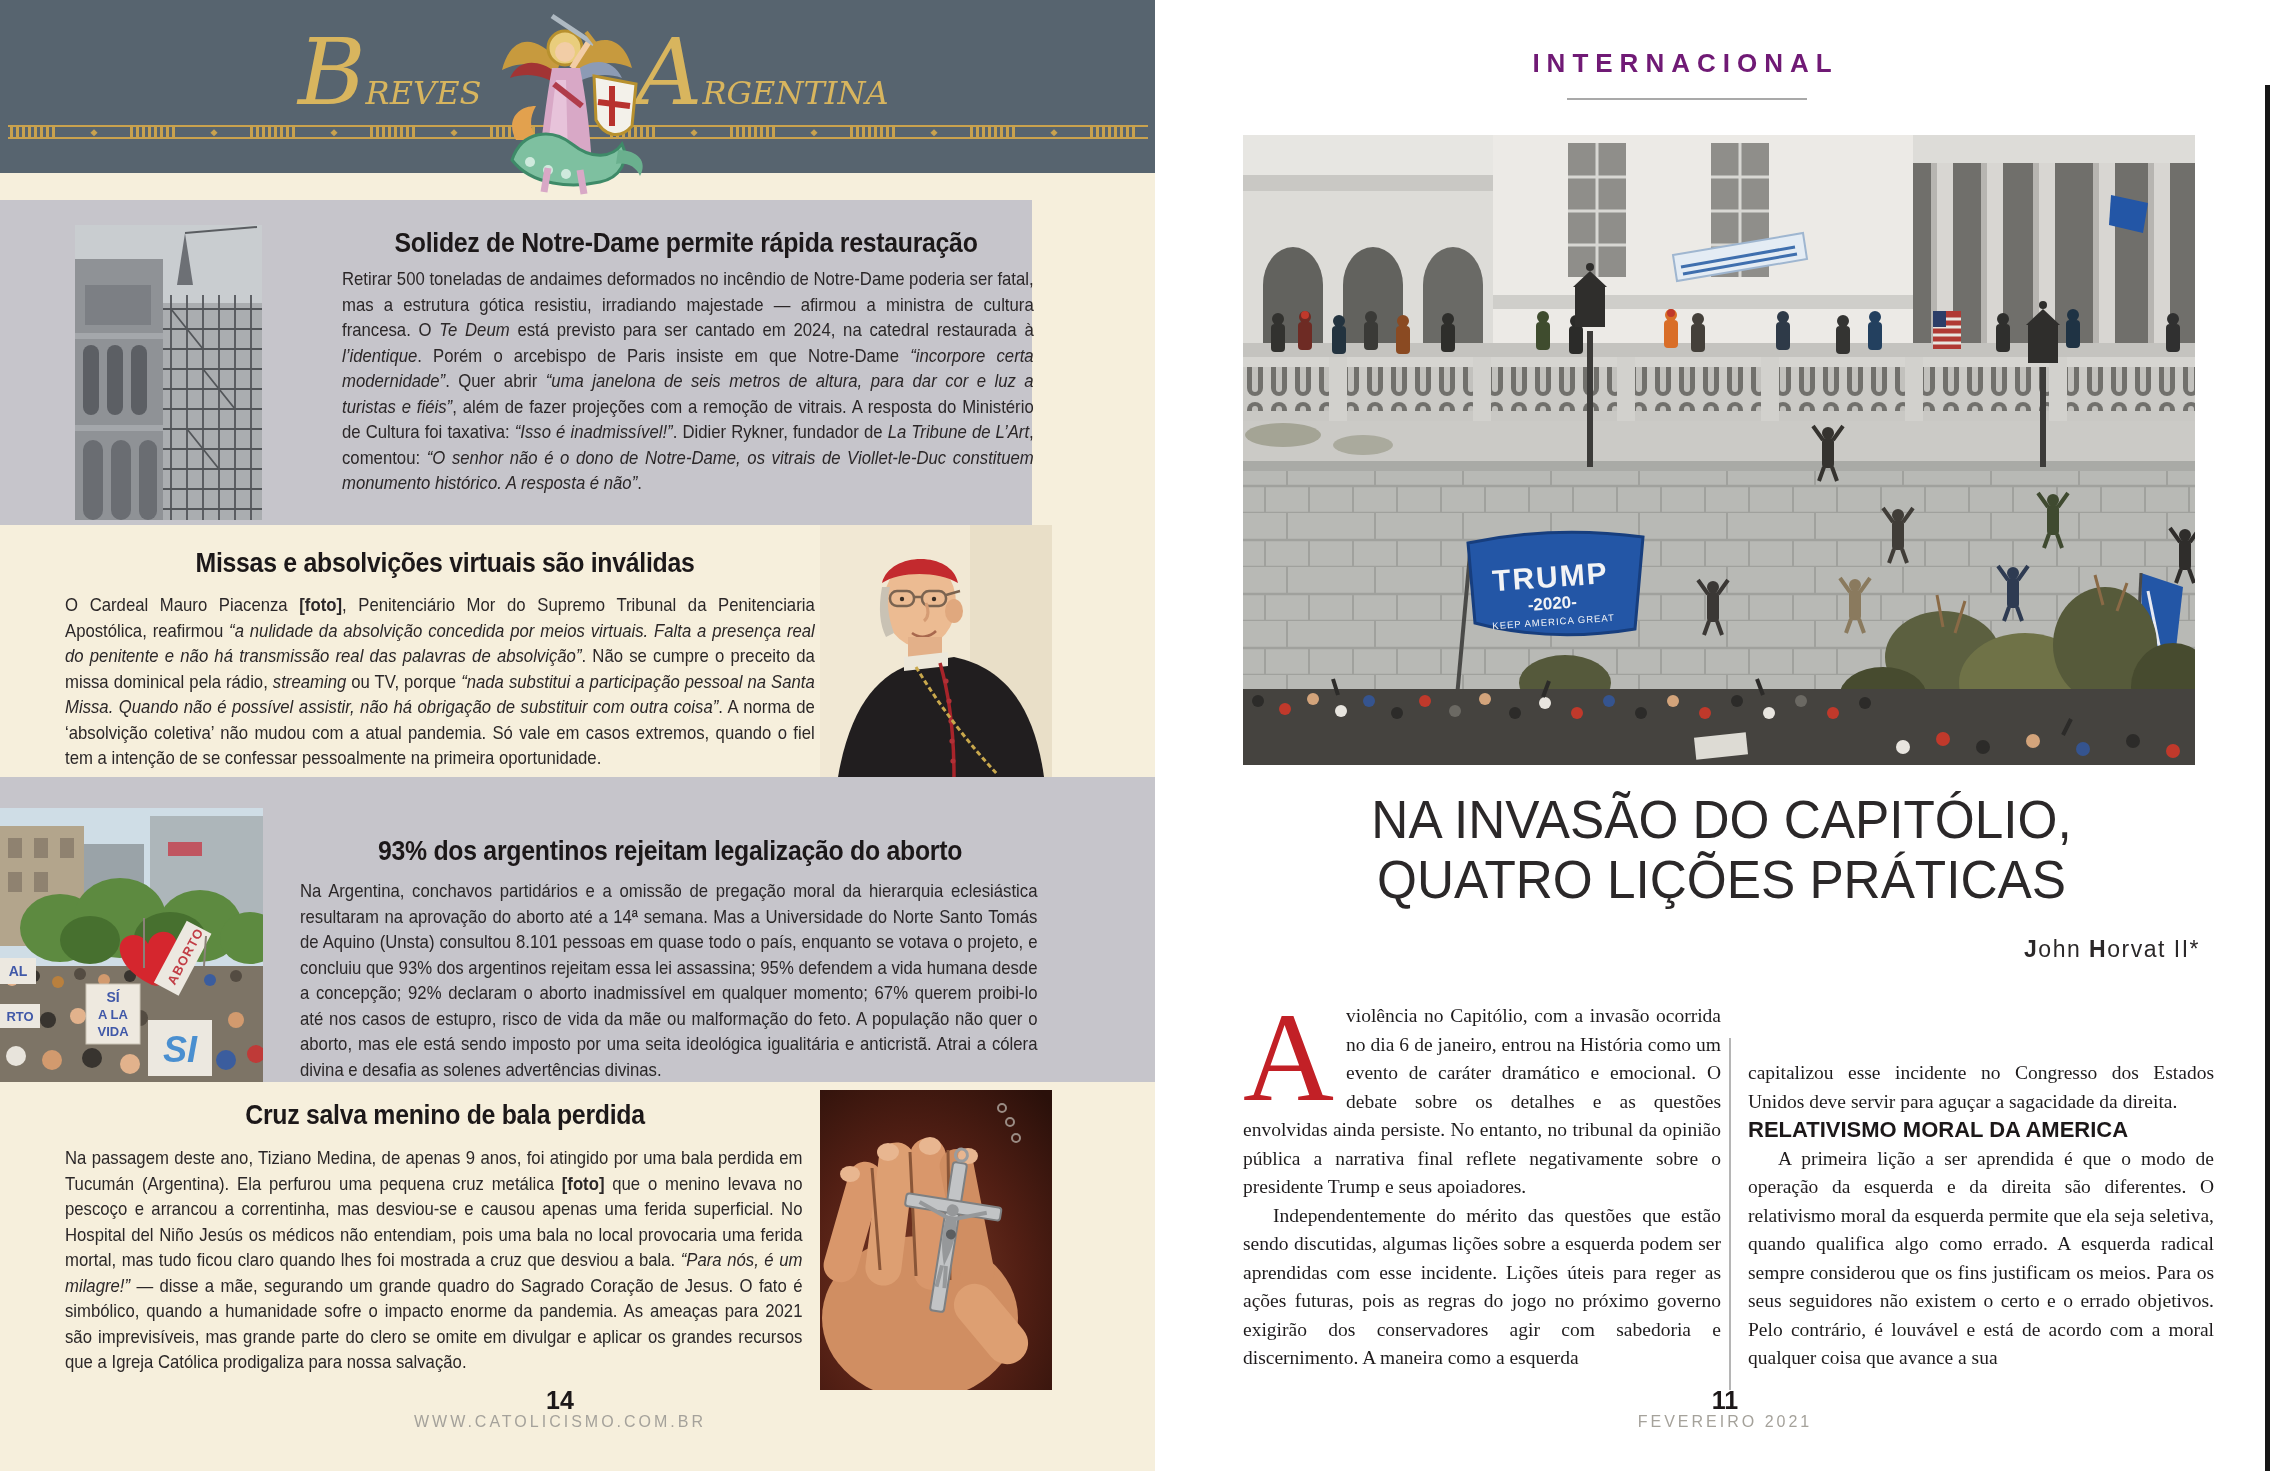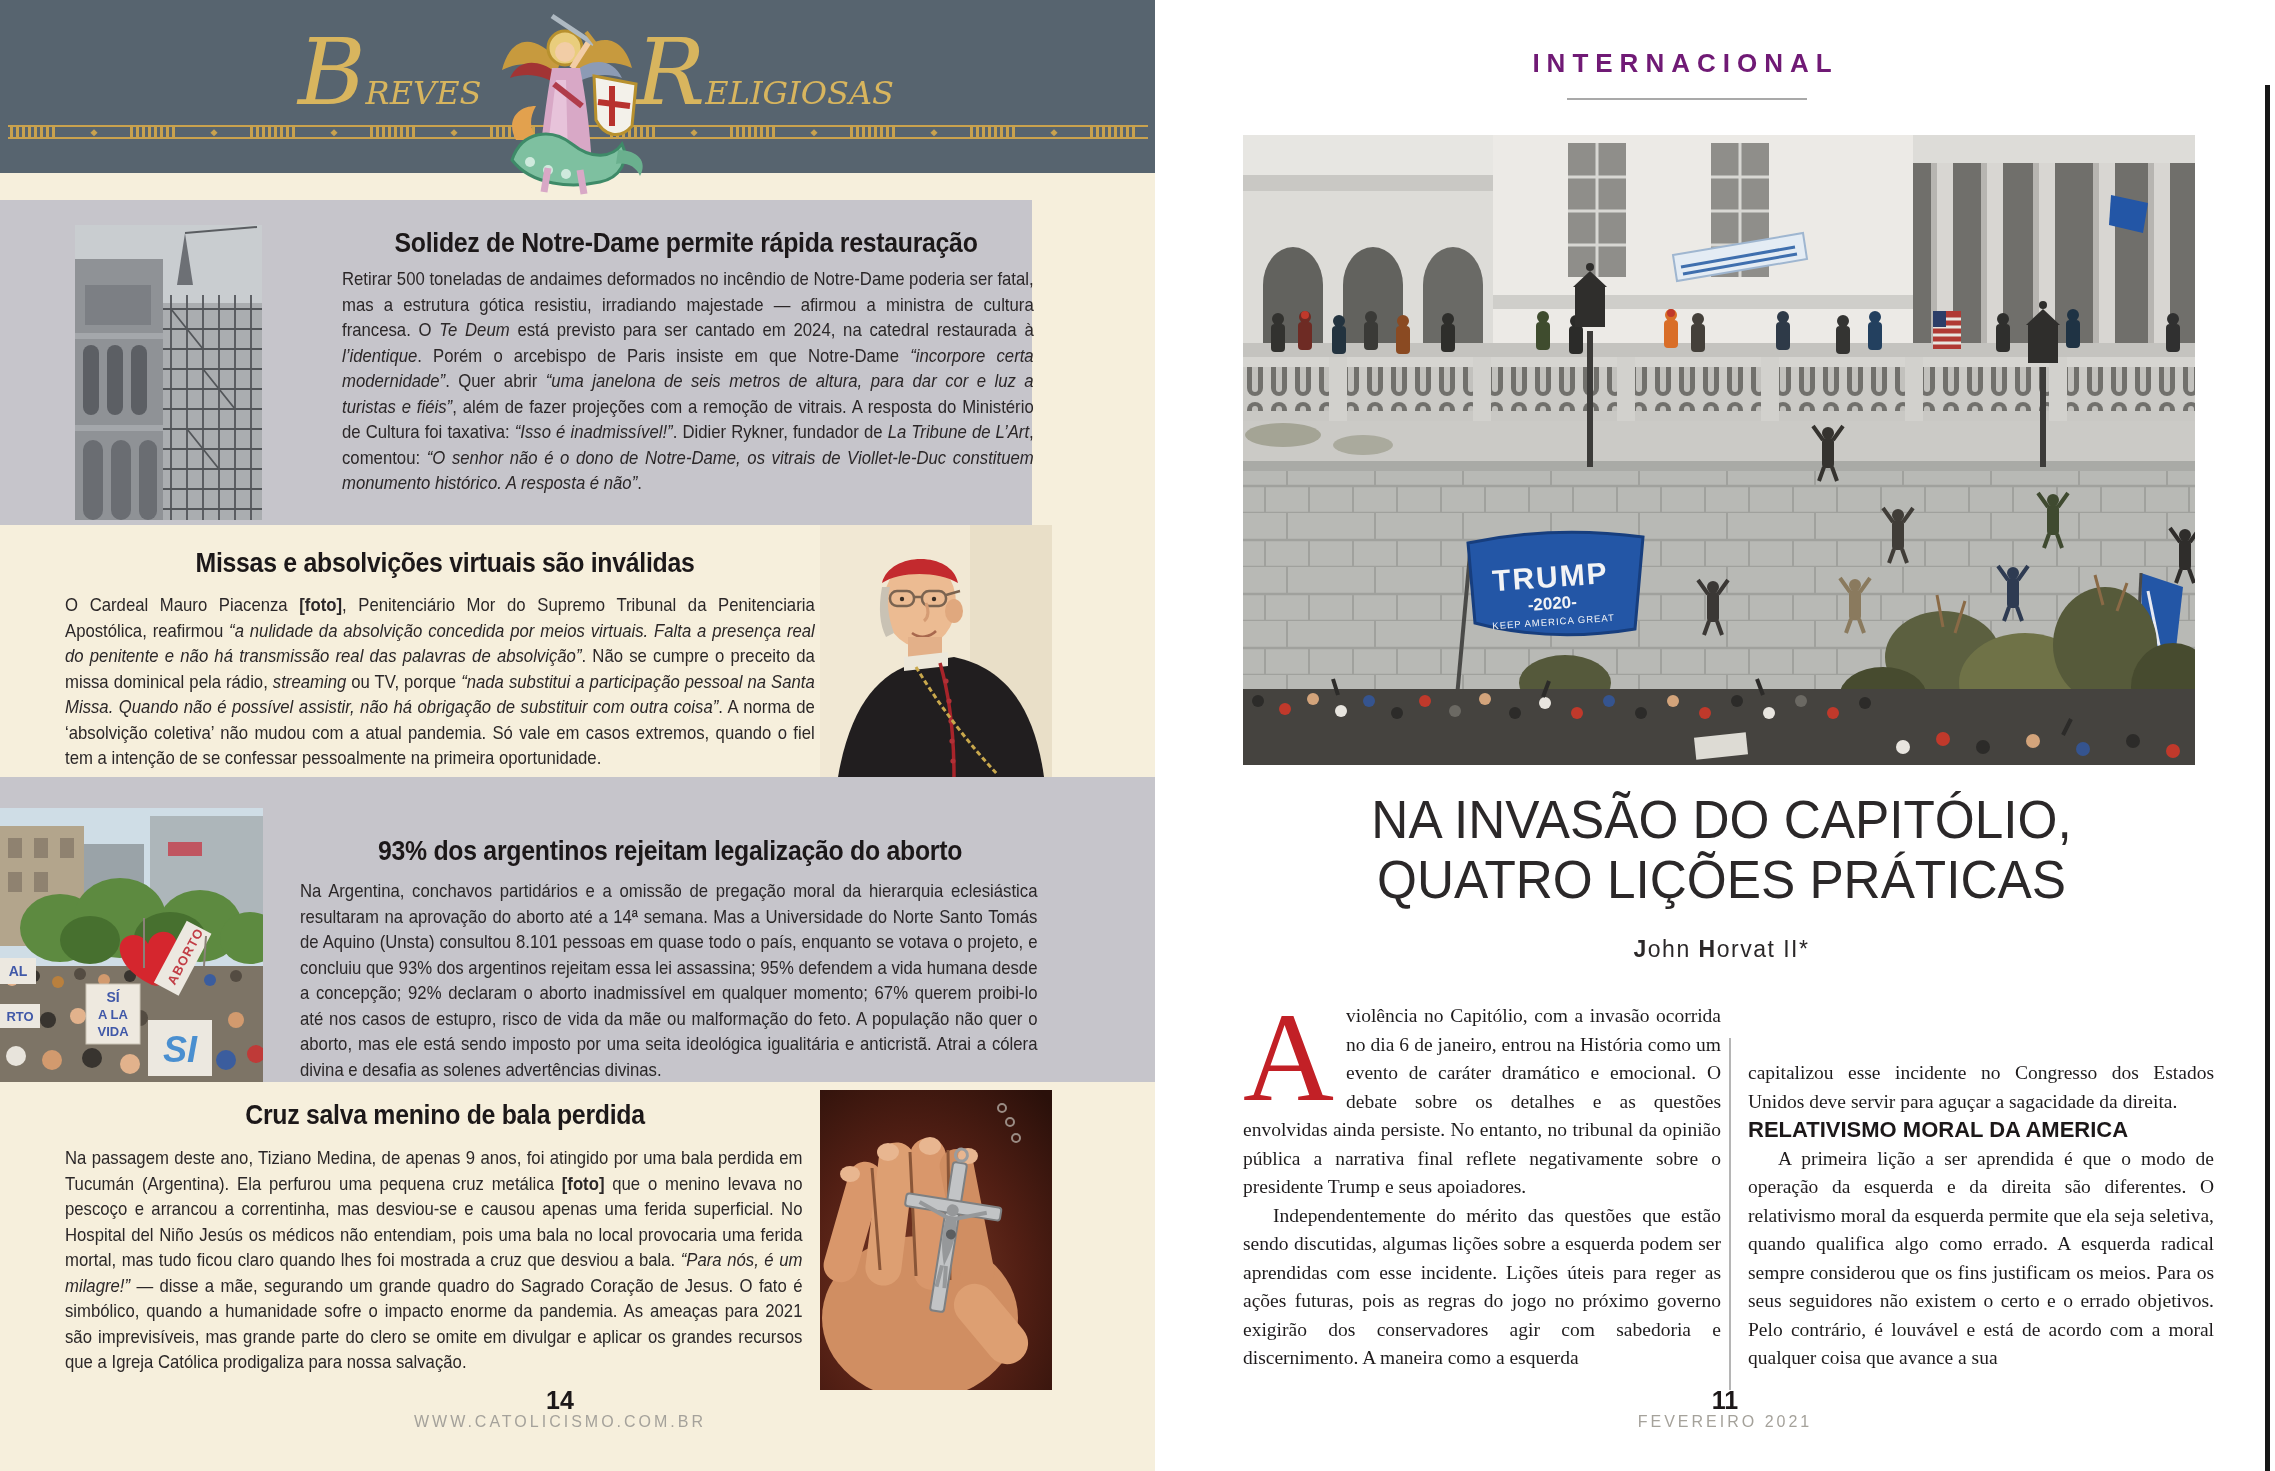--- a/index.html
+++ b/index.html
@@ -21,41 +21,41 @@
   .art-body i{font-style:italic;}
   .lp-footer{text-align:center;}
   .pageno{font-weight:700;font-size:25px;color:#1c1819;line-height:1;}
   .foot-sub{font-size:16px;letter-spacing:3px;color:#a5a29b;margin-top:0;}
 
   
   .section-label{font-weight:700;font-size:26px;letter-spacing:7px;color:#701a75;text-align:center;}
   .section-rule{background:#a9a9a9;height:2px;}
   .headline{font-size:54px;line-height:58px;color:#2b2829;text-align:center;letter-spacing:0px;
             transform:scaleX(.95);transform-origin:50% 0;white-space:nowrap;}
-  .byline{font-size:23px;letter-spacing:1.5px;color:#2b2829;text-align:center;}
+  .byline{font-size:23px;letter-spacing:1.5px;color:#2b2829;text-align:right;}
   .col{font-family:"Liberation Serif",serif;font-size:19.5px;line-height:28.5px;text-align:justify;color:#1f1c1d;}
   .col p{margin:0;}
   .col p.ind{text-indent:30px;}
   .dropcap{float:left;font-family:"Liberation Serif",serif;font-size:126px;line-height:0.8;
            color:#c22026;margin:6px 12px 0 0;}
   .subhead{font-family:"Liberation Sans",sans-serif;font-weight:700;font-size:22px;color:#1c1819;
            margin:34px 0 16px 0;text-align:left;text-indent:0;}
   .col-divider{width:2px;background:#b5b5b5;}
   .edge-line{background:#161616;}
 </style>
 </head>
 <body>
 
 <div id="canvas">
 
   <div class="abs left-page">
 
     <div class="abs lp-header">
       <div class="masthead-word" style="left:298px;top:36px;">Breves</div>
-      <div class="masthead-word" style="left:636px;top:36px;">Religiosas</div>
+      <div class="masthead-word" style="left:636px;top:36px;">Argentina</div>
 
       <svg class="abs" style="left:8px;top:124px;" width="1140" height="16" viewBox="0 0 1140 16">
         <defs>
           <pattern id="goldband" width="120" height="16" patternUnits="userSpaceOnUse">
             <rect x="0" y="1" width="120" height="2" fill="#c9a24e"></rect>
             <rect x="0" y="13" width="120" height="2" fill="#c9a24e"></rect>
             <g fill="#c9a24e">
               <rect x="2" y="3" width="3" height="10"></rect>
                 <rect x="8" y="3" width="3" height="10"></rect>
               <rect x="14" y="3" width="3" height="10"></rect>

